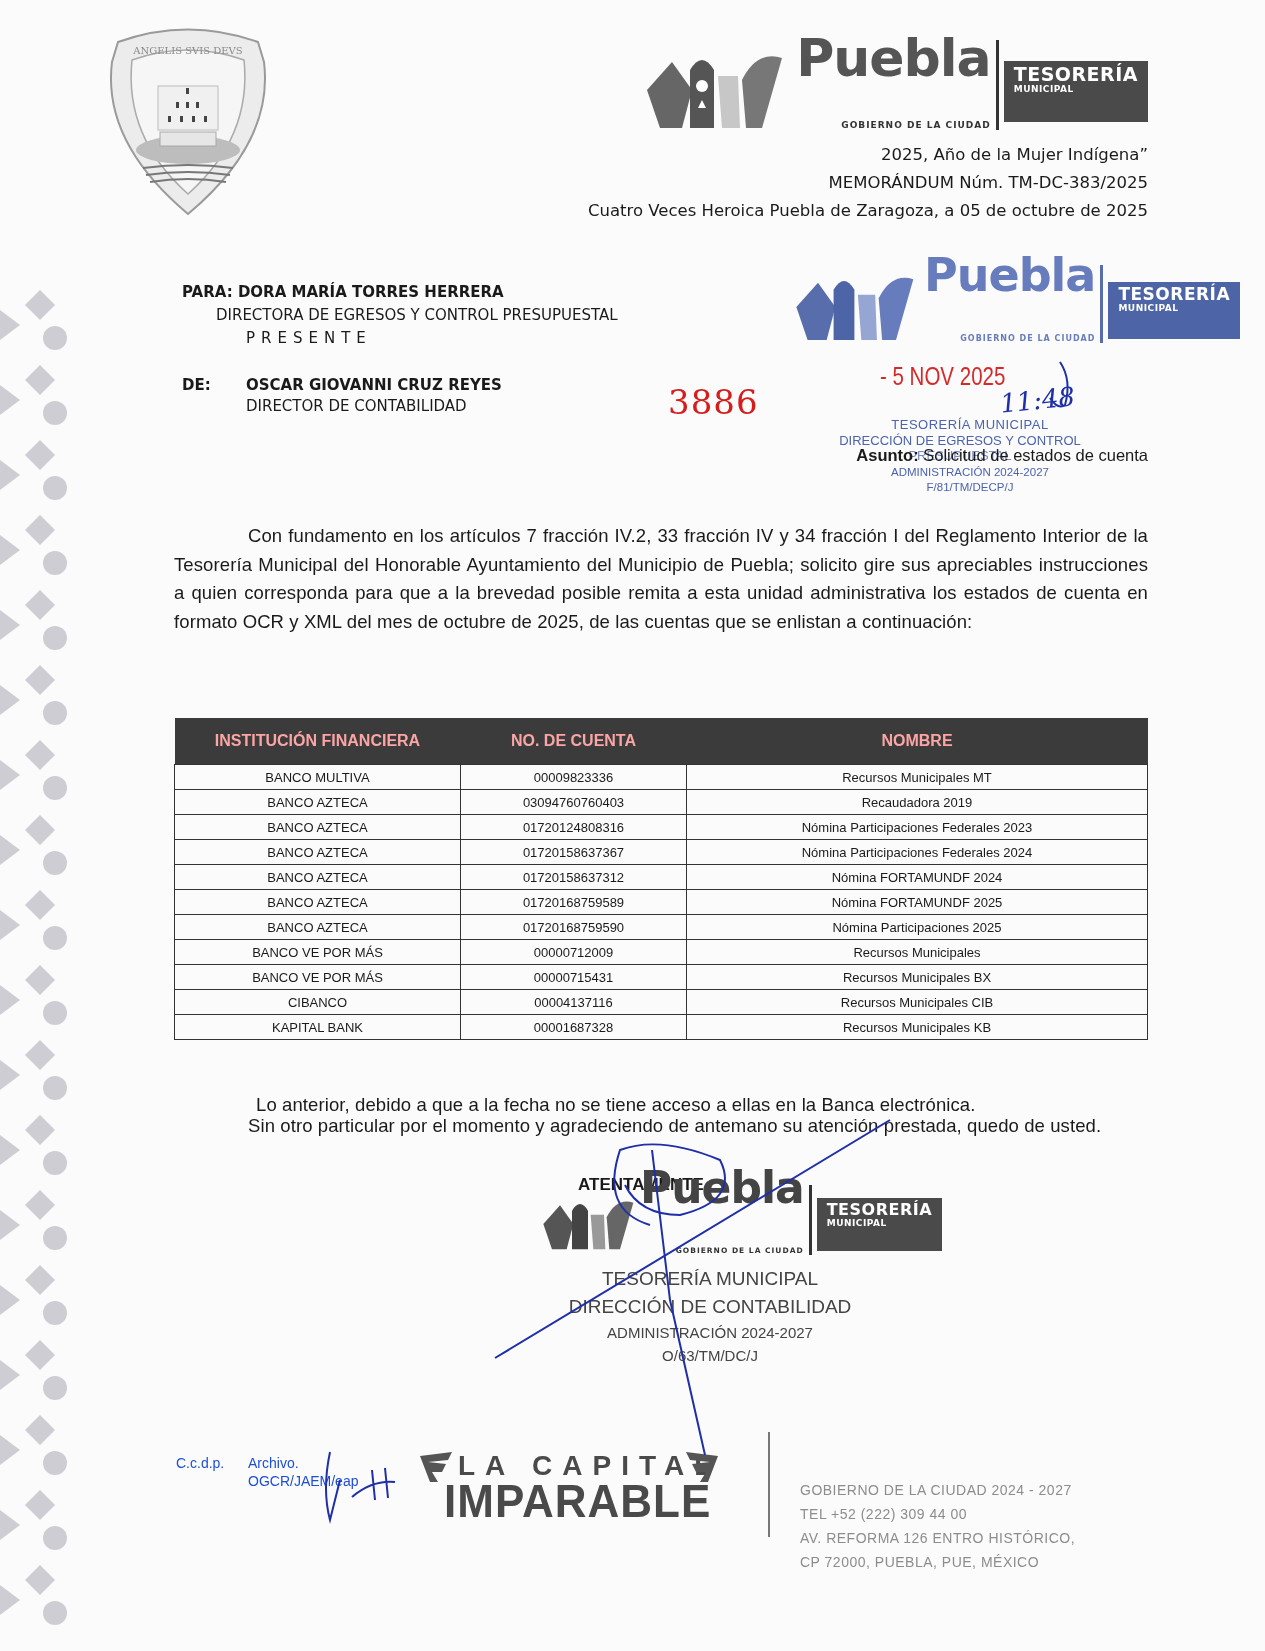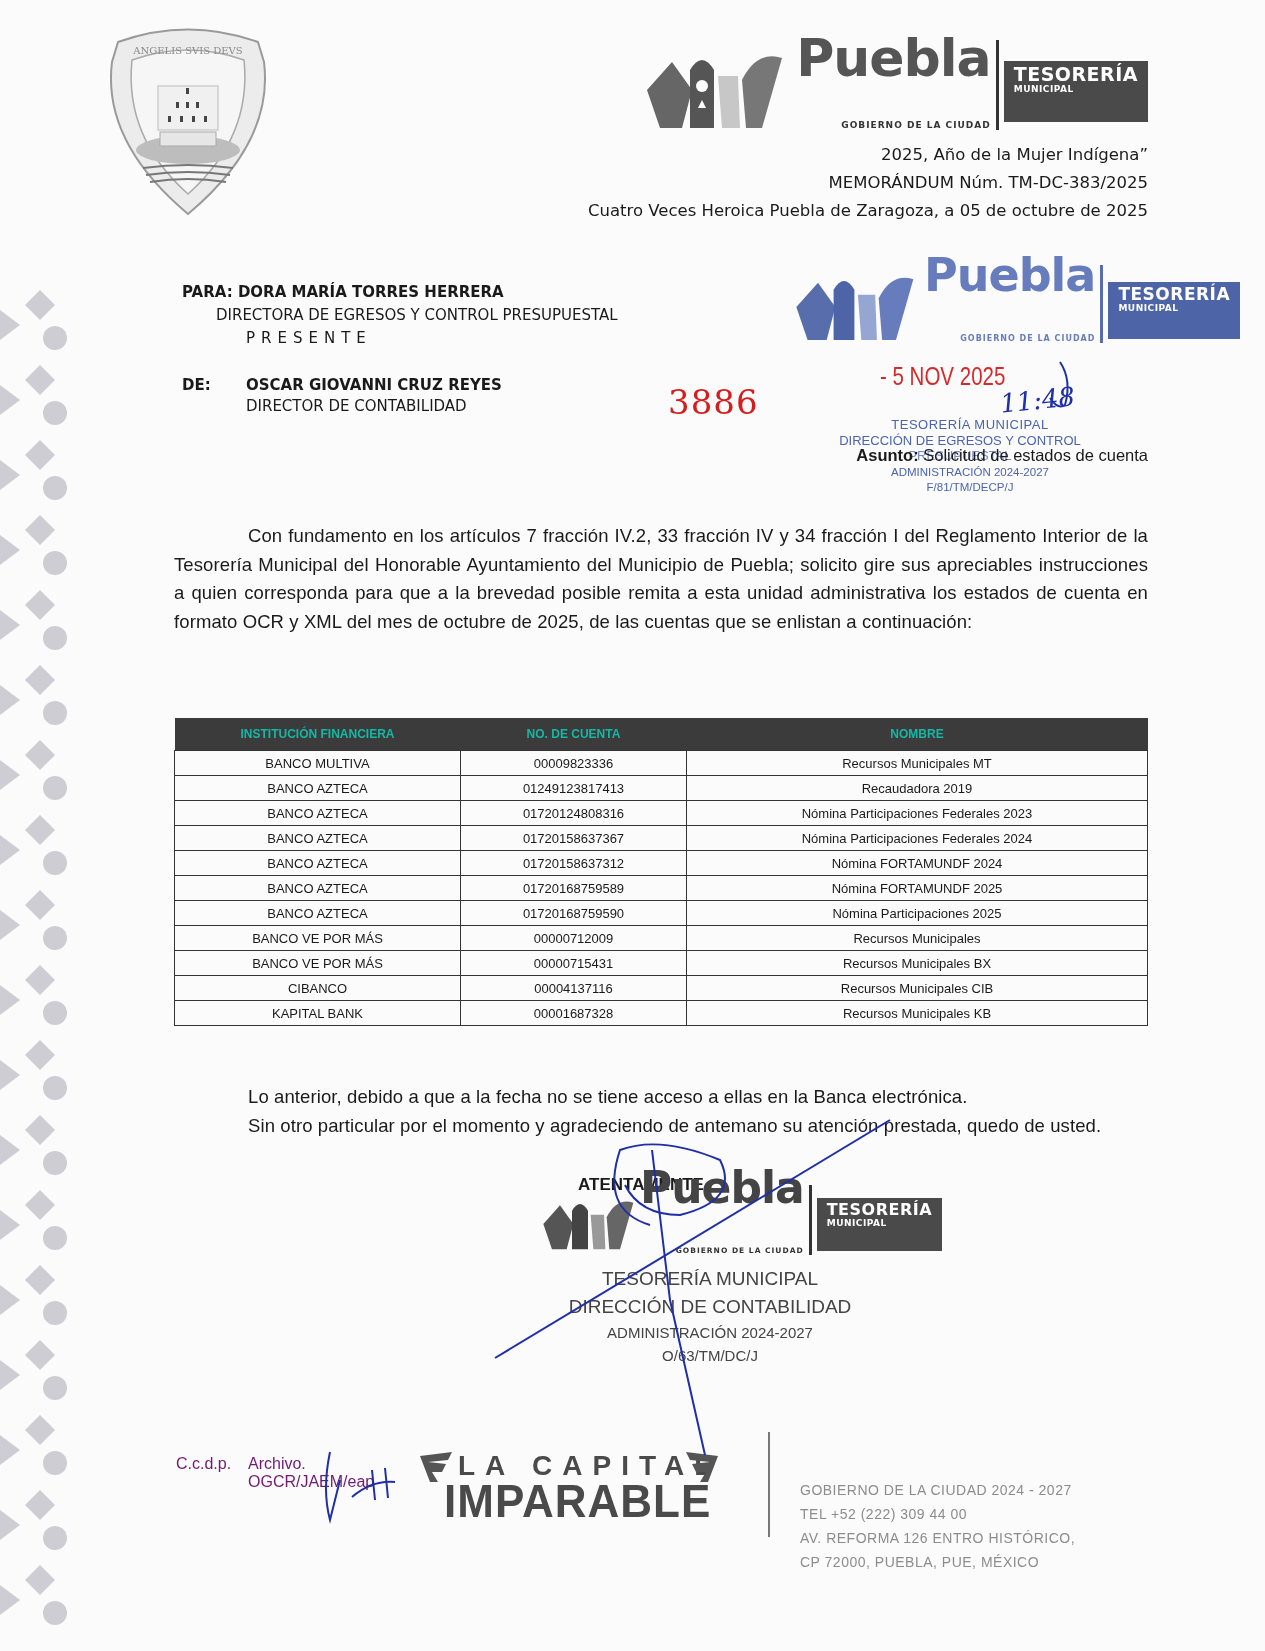--- a/index.html
+++ b/index.html
@@ -46,34 +46,34 @@
   .stamp-num { color:#d51d1d; font-size:34px; font-family:"DejaVu Serif", serif; letter-spacing:1px; }
   .hand { color:#1f2fa8; font-family:"DejaVu Serif", serif; font-style:italic; }
   .stamp-text { color:#4b63b0; text-align:center; white-space:nowrap; font-family:"Liberation Sans", sans-serif; }
 
   
   .para { left:174px; width:974px; font-size:18.5px; line-height:28.5px; text-align:justify; letter-spacing:0.1px; font-family:"Liberation Sans", sans-serif; }
   .indent { text-indent:74px; }
 
   
   #accounts-table { left:174px; top:718px; width:974px; border-collapse:collapse; font-size:13px; font-family:"Liberation Sans", sans-serif; }
-  #accounts-table th { background:#3b3b3b; color:#14b8a6; font-weight:bold; font-size:12px; height:32px; padding:0; }
+  #accounts-table th { background:#3b3b3b; color:#fca5a5; font-weight:bold; font-size:16px; height:46px; padding:0; }
   #accounts-table td { border:1px solid #333; height:24px; padding:0; text-align:center; }
   #accounts-table th:nth-child(1), #accounts-table td:nth-child(1) { width:285px; }
   #accounts-table th:nth-child(2), #accounts-table td:nth-child(2) { width:225px; }
 
   
   #sig-logo { left:540px; top:1185px; height:70px; }
   #sig-logo .logo-word { font-size:44px; color:#444; }
   #sig-logo .logo-box { height:34px; margin-top:8px; }
   #sig-logo .logo-box .big { font-size:16px; }
   .sig-text { color:#444; text-align:center; white-space:nowrap; font-family:"Liberation Sans", sans-serif; }
 
   
-  .ccdp { font-size:16px; color:#701a75; font-family:"Liberation Sans", sans-serif; }
+  .ccdp { font-size:14px; color:#1d4ed8; font-family:"Liberation Sans", sans-serif; }
   #capital-logo { left:418px; top:1448px; width:310px; height:100px; }
   #footer-divider { left:768px; top:1432px; width:2px; height:105px; background:#777; }
   .foot-addr { left:800px; font-size:14px; color:#8c8c8c; letter-spacing:0.5px; white-space:nowrap; font-family:"Liberation Sans", sans-serif; }
 
   #pen-overlay { left:0; top:0; width:1265px; height:1651px; pointer-events:none; }
 </style>
 </head>
 <body>
 
 <svg id="border-strip" class="abs" viewBox="0 0 80 1360" preserveAspectRatio="none">
@@ -236,21 +236,21 @@
     </tr>
   </thead>
   <tbody id="accounts-body">
       <tr>
         <td>BANCO MULTIVA</td>
         <td>00009823336</td>
         <td>Recursos Municipales MT</td>
       </tr>
       <tr>
         <td>BANCO AZTECA</td>
-        <td>01249123817413</td>
+        <td>03094760760403</td>
         <td>Recaudadora 2019</td>
       </tr>
       <tr>
         <td>BANCO AZTECA</td>
         <td>01720124808316</td>
         <td>Nómina Participaciones Federales 2023</td>
       </tr>
       <tr>
         <td>BANCO AZTECA</td>
         <td>01720158637367</td>
@@ -287,21 +287,21 @@
         <td>Recursos Municipales CIB</td>
       </tr>
       <tr>
         <td>KAPITAL BANK</td>
         <td>00001687328</td>
         <td>Recursos Municipales KB</td>
       </tr>
     </tbody>
 </table>
 
-<p class="abs para indent" style="top:1083px;margin:0">Lo anterior, debido a que a la fecha no se tiene acceso a ellas en la Banca electrónica.</p>
+<p class="abs para indent" style="top:1083px;margin:8px">Lo anterior, debido a que a la fecha no se tiene acceso a ellas en la Banca electrónica.</p>
 <p class="abs para indent" style="top:1112px;margin:0">Sin otro particular por el momento y agradeciendo de antemano su atención prestada, quedo de usted.</p>
 
 <div class="abs" style="left:578px;top:1175px;font-weight:bold;font-size:17px;font-family:'Liberation Sans',sans-serif">ATENTAMENTE</div>
 <div id="sig-logo" class="abs logo">
   <svg class="logo-art" style="width:100px;height:62px" viewBox="0 0 150 80">
     <path d="M5 40 L30 12 L50 40 L40 78 L18 78 Z" fill="#555"></path>
     <path d="M48 20 Q60 0 72 20 L72 78 L48 78 Z" fill="#444"></path>
     <path d="M76 26 L96 26 L98 78 L80 78 Z" fill="#999"></path>
     <path d="M100 30 Q115 0 140 8 L120 78 L104 78 Z" fill="#666"></path>
   </svg>

